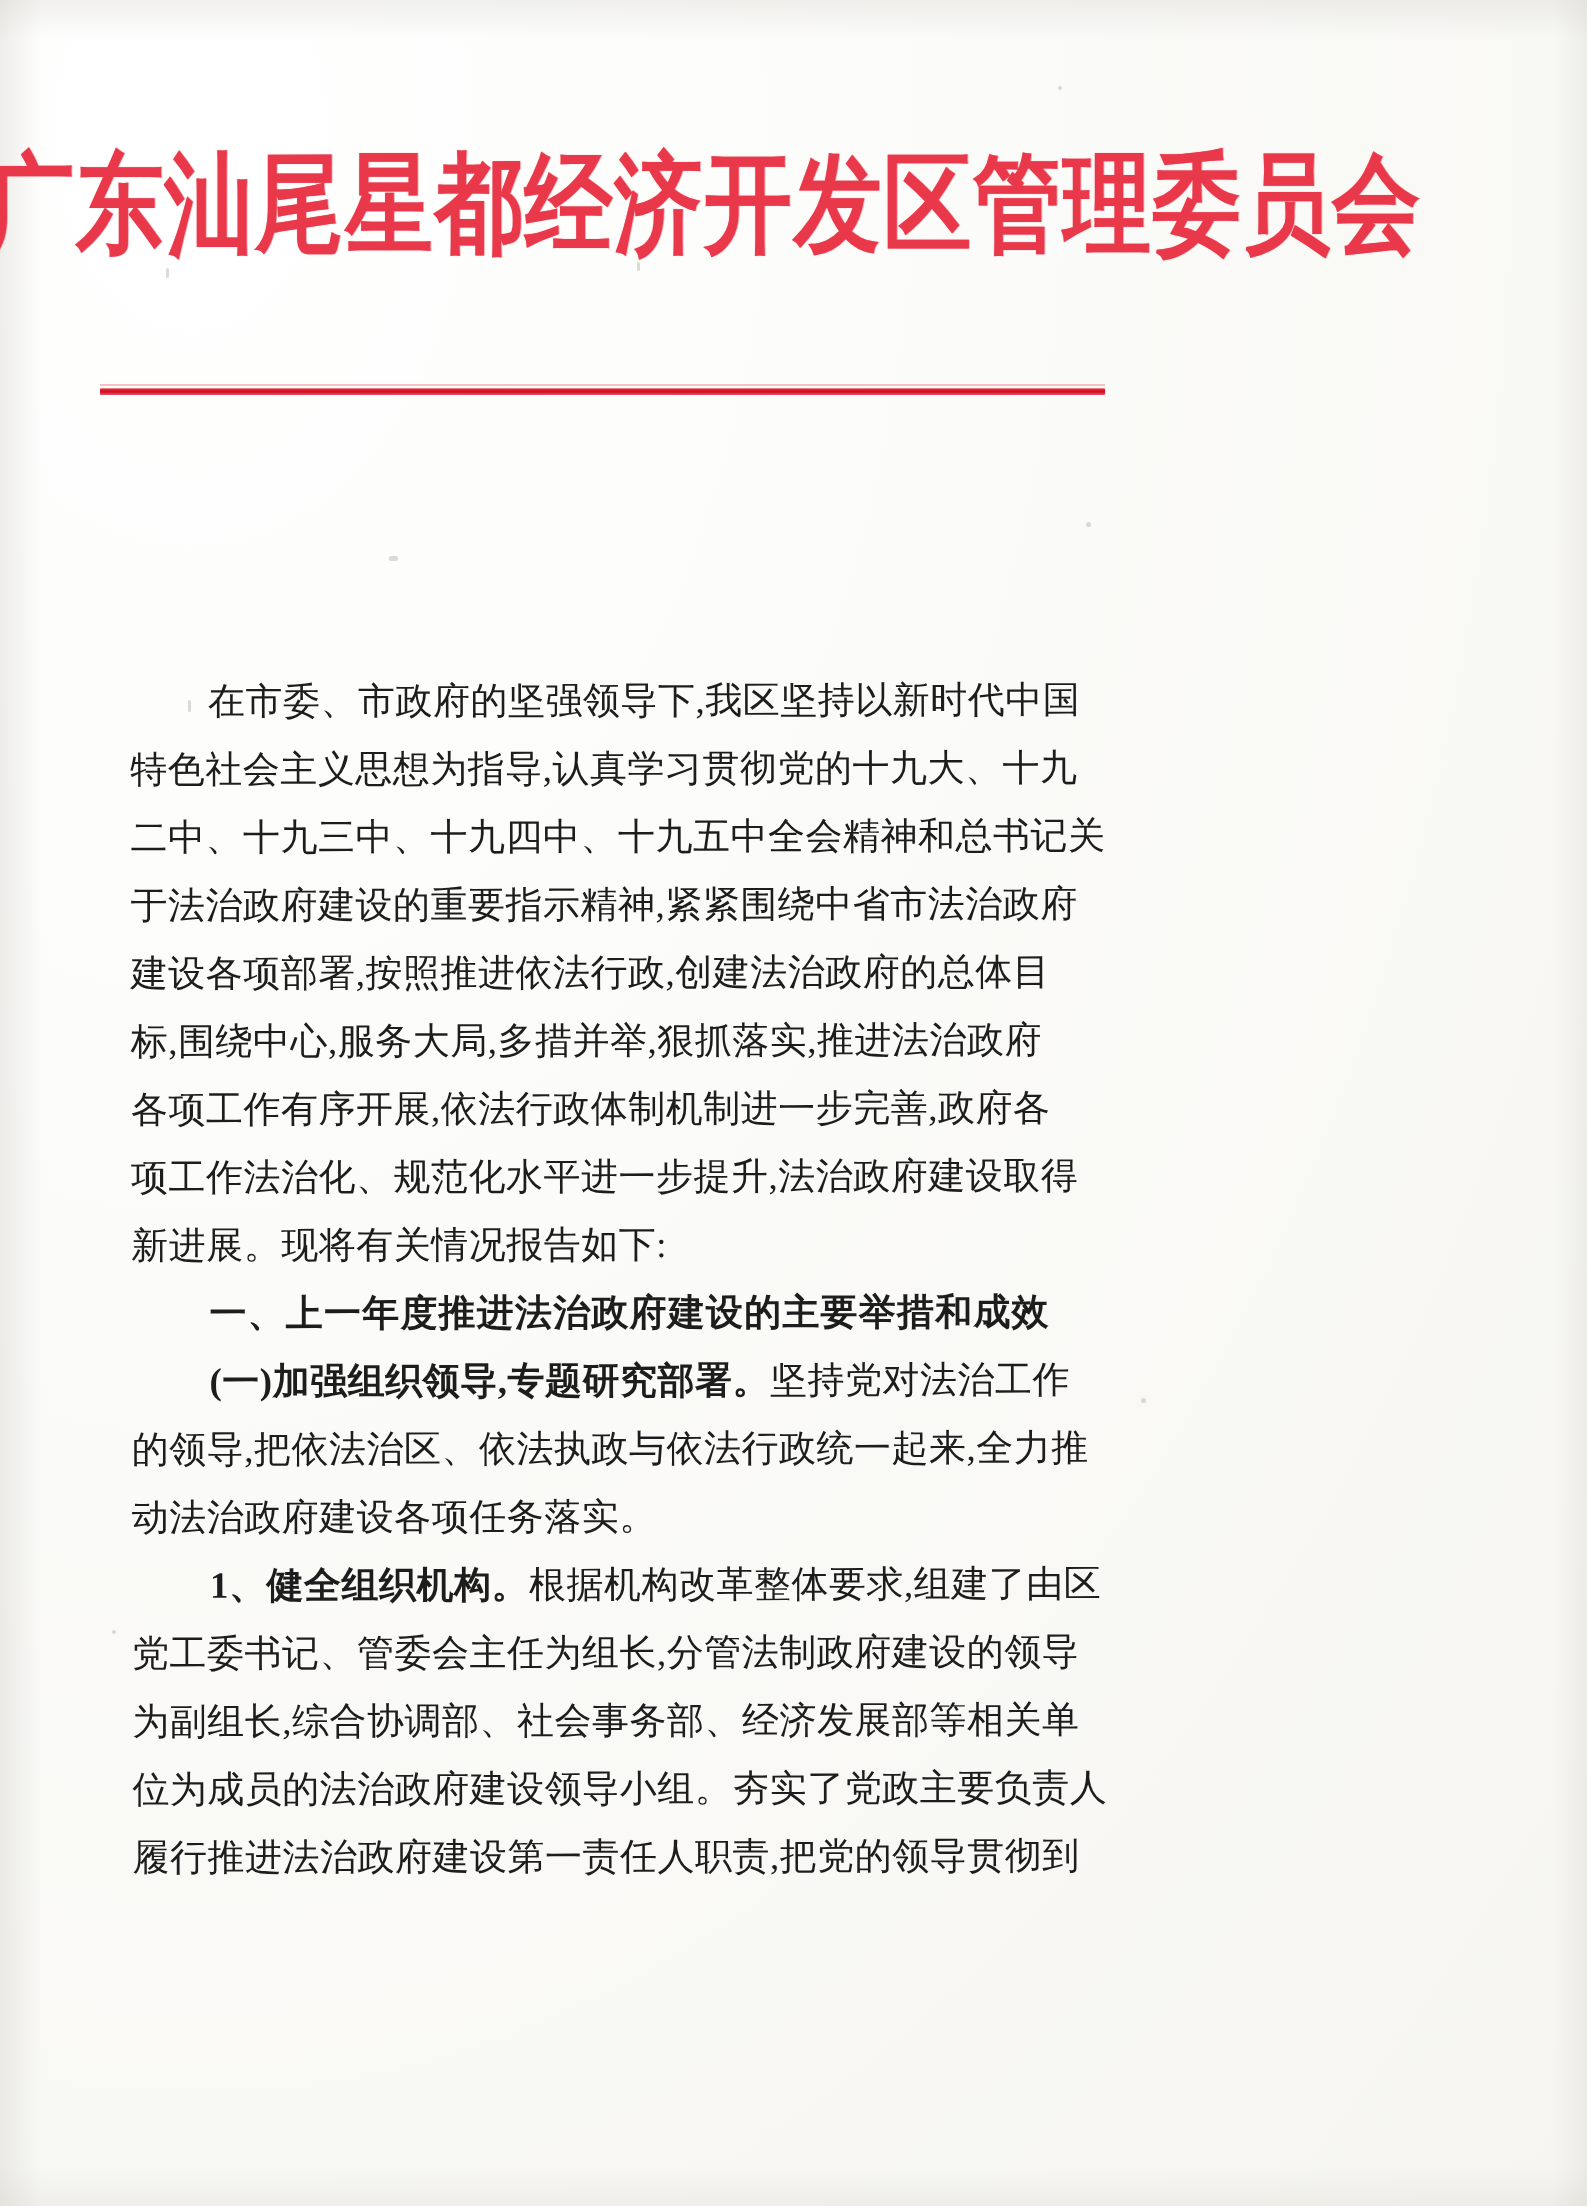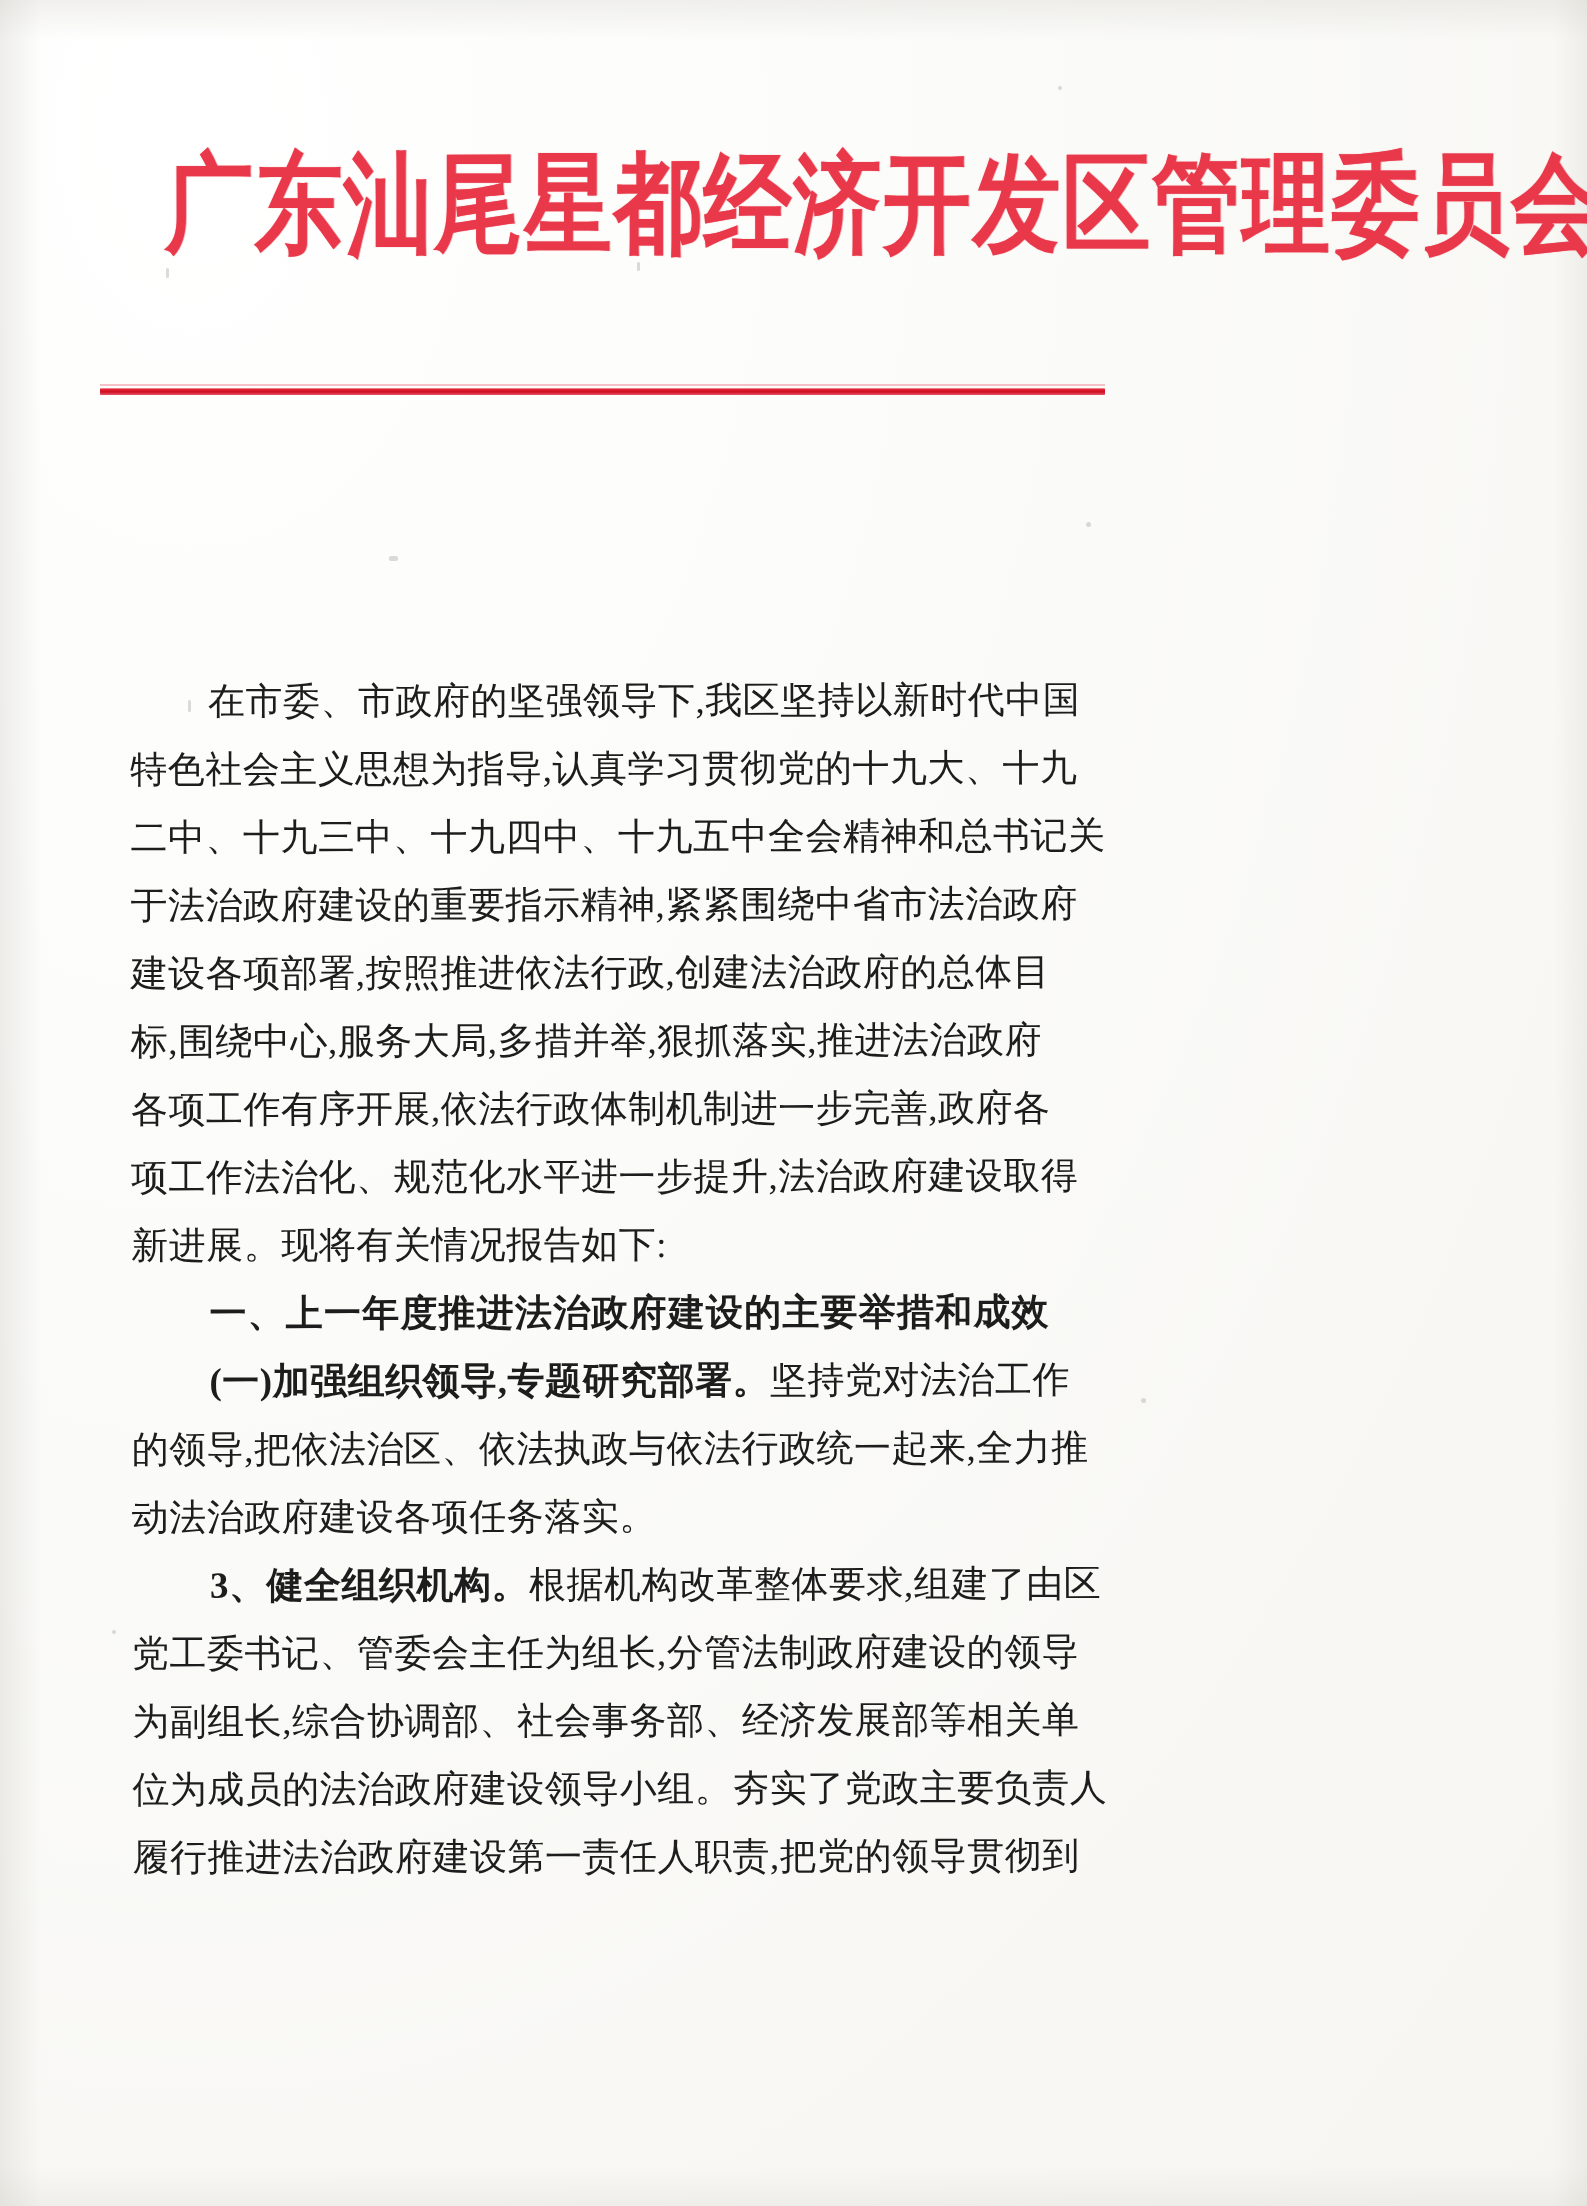--- a/index.html
+++ b/index.html
@@ -40,21 +40,21 @@
     border-radius: 50%;
     pointer-events: none;
   }
 
   
   .letterhead {
     position: absolute;
     left: 0;
     right: 0;
     top: 148px;
-    text-align: right;
+    text-align: left;
   }
 
   .letterhead-title {
     display: inline-block;
     color: #e8384a;
     font-family: "Liberation Serif", "DejaVu Serif", serif;
     font-weight: bold;
     font-size: 86px;
     line-height: 1.06;
     letter-spacing: 2px;
@@ -174,21 +174,21 @@
     <span class="body-line">各项工作有序开展,依法行政体制机制进一步完善,政府各</span>
     <span class="body-line">项工作法治化、规范化水平进一步提升,法治政府建设取得</span>
     <span class="body-line">新进展。现将有关情况报告如下:</span>
 
     <span class="body-line indent bold">一、上一年度推进法治政府建设的主要举措和成效</span>
 
     <span class="body-line indent bold-seg"><span class="hd">(一)加强组织领导,专题研究部署。</span>坚持党对法治工作</span>
     <span class="body-line">的领导,把依法治区、依法执政与依法行政统一起来,全力推</span>
     <span class="body-line">动法治政府建设各项任务落实。</span>
 
-    <span class="body-line indent bold-seg"><span class="hd">3、健全组织机构。</span>根据机构改革整体要求,组建了由区</span>
+    <span class="body-line indent bold-seg"><span class="hd">1、健全组织机构。</span>根据机构改革整体要求,组建了由区</span>
     <span class="body-line">党工委书记、管委会主任为组长,分管法制政府建设的领导</span>
     <span class="body-line">为副组长,综合协调部、社会事务部、经济发展部等相关单</span>
     <span class="body-line">位为成员的法治政府建设领导小组。夯实了党政主要负责人</span>
     <span class="body-line">履行推进法治政府建设第一责任人职责,把党的领导贯彻到</span>
 
   </div>
 
 </div>
 
 </body></html>

